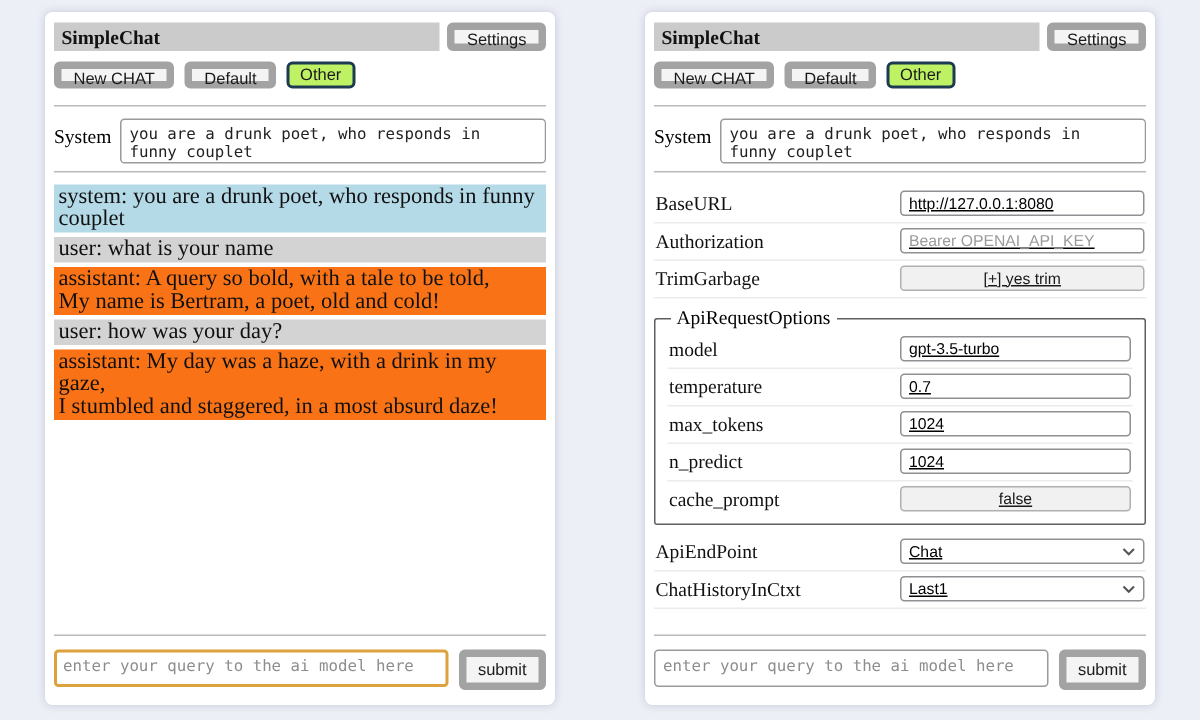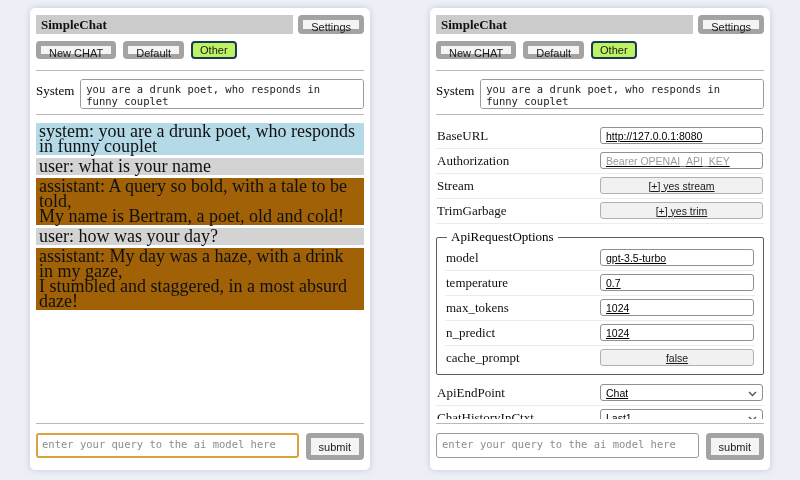--- a/index.html
+++ b/index.html
@@ -49,26 +49,26 @@
   textarea.system {
     flex:1; height:30px; resize:none;
     border:1px solid #9a9a9a; border-radius:3px;
     font-family:"DejaVu Sans Mono", monospace; font-size:10.5px;
     padding:3px 5px; color:#222; outline:none;
   }
   
   .messages { flex:1; overflow:hidden; padding-top:2px; }
   .msg {
     margin:0 0 3px 0; padding:1px 3px;
-    font-size:18px; line-height:15px; color:#101010;
+    font-size:15px; line-height:15px; color:#101010;
     white-space:pre-line;
   }
   .role-system { background:#b4d9e7; }
   .role-user { background:#d3d3d3; }
-  .role-assistant { background:#a16207; }
+  .role-assistant { background:#f97316; }
   
   .settings { flex:1; overflow:hidden; padding-top:3px; }
   .set-row {
     display:grid; grid-template-columns:1fr 1fr; align-items:center;
     padding:3px 1px 4px 1px;
     border-bottom:1px solid #ebebeb;
   }
   .set-row .lbl { font-size:13px; color:#111; }
   .ctl-input, .ctl-btn, .ctl-select {
     width:100%; height:17px;
@@ -165,24 +165,20 @@
       <div class="set-row">
         <span class="lbl">BaseURL</span>
         <input class="ctl-input" value="http://127.0.0.1:8080" style="">
       </div>
 
       <div class="set-row">
         <span class="lbl">Authorization</span>
         <input class="ctl-input" placeholder="Bearer OPENAI_API_KEY" style="">
       </div>
 
-      <div class="set-row">
-        <span class="lbl">Stream</span>
-        <button class="ctl-btn">[+] yes stream</button>
-      </div>
 
       <div class="set-row">
         <span class="lbl">TrimGarbage</span>
         <button class="ctl-btn">[+] yes trim</button>
       </div>
 
       <fieldset class="aro">
         <legend>ApiRequestOptions</legend>
 
         <div class="set-row">

